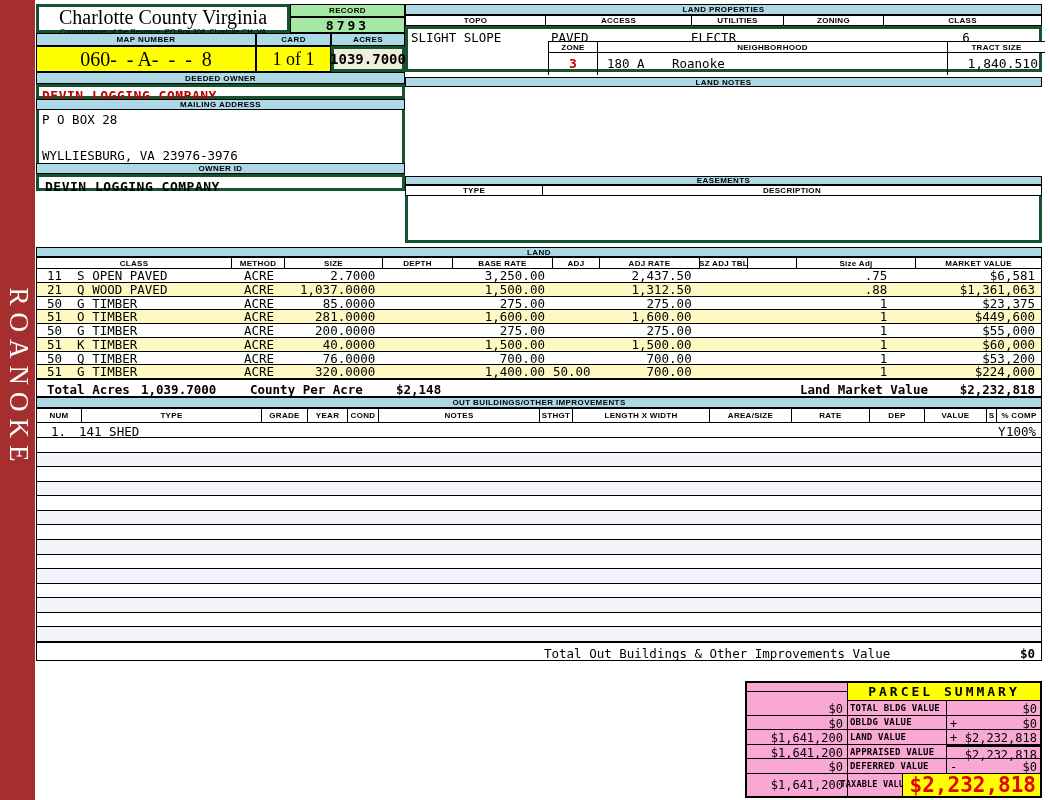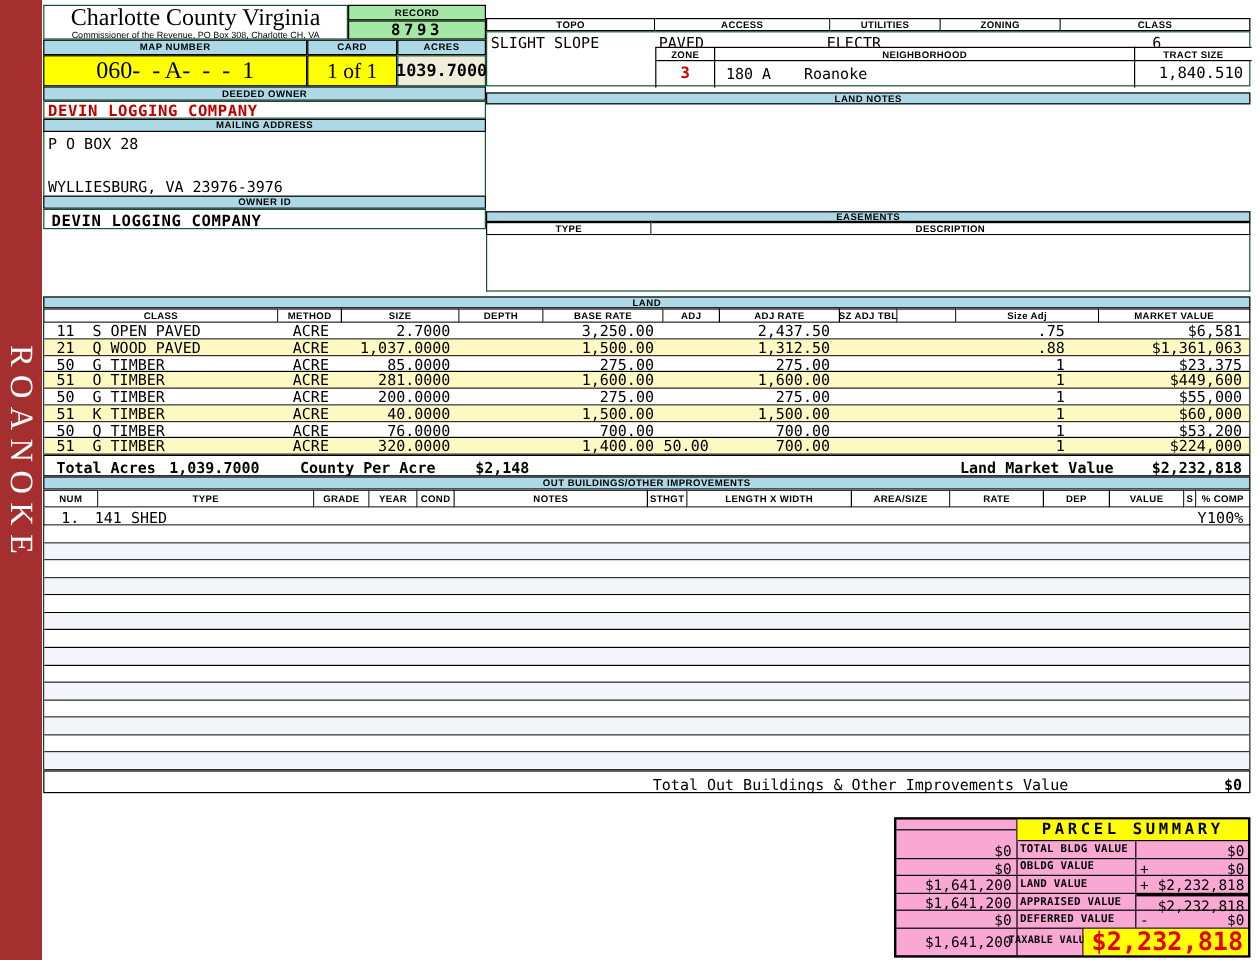--- a/index.html
+++ b/index.html
@@ -8,21 +8,21 @@
     --mono:"DejaVu Sans Mono","Liberation Mono",monospace;
     --sans:"Liberation Sans",sans-serif;
     --serif:"Liberation Serif","DejaVu Serif",serif;
   }
   *{box-sizing:border-box;margin:0;padding:0}
   body{background:#fff;font-family:var(--sans)}
   #page{position:relative;width:1050px;height:800px;background:#fff;overflow:hidden}
   .abs{position:absolute}
   .bar{position:absolute;background:var(--blue);border:1px solid #000;font:bold 8px var(--sans);
        letter-spacing:.4px;display:flex;align-items:center;justify-content:center}
-  .cellbox{position:absolute;border:1px solid #14532d;background:#fff}
+  .cellbox{position:absolute;border:3px solid #14532d;background:#fff}
   .bluecell{position:absolute;border:1px solid #000;background:var(--blue);font:bold 8px var(--sans);
        letter-spacing:.4px;display:flex;align-items:center;justify-content:center}
   .greencell{position:absolute;border:1px solid #000;background:var(--green);display:flex;align-items:center;justify-content:center}
   .yellowcell{position:absolute;border:1px solid #000;background:var(--yellow);display:flex;align-items:center;justify-content:center}
   .mono{font-family:var(--mono)}
   .tinyhdr{font:bold 8px var(--sans);letter-spacing:.3px;display:flex;align-items:center;justify-content:center;background:#fff;border:1px solid #000;position:absolute}
   
   #sidebar{position:absolute;left:0;top:0;width:35px;height:800px;background:var(--brick)}
   #vtext{position:absolute;left:50%;top:378px;transform:translate(-50%,-50%) rotate(90deg);
          white-space:nowrap;color:#fff;font:27px var(--serif);letter-spacing:7px}
@@ -91,34 +91,35 @@
     <div style="font:20px var(--serif);line-height:20px">Charlotte County Virginia</div>
     <div style="font:7.5px var(--sans)">Commissioner of the Revenue, PO Box 308, Charlotte CH, VA</div>
   </div>
   <div class="greencell" style="left:290px;top:4px;width:115px;height:13px;font:bold 8px var(--sans);letter-spacing:.4px">RECORD</div>
   <div class="greencell mono" style="left:290px;top:17px;width:115px;height:16px;font:bold 13px var(--mono);letter-spacing:3px">8793</div>
 
   <div class="bluecell" style="left:36px;top:33px;width:220px;height:13px">MAP NUMBER</div>
   <div class="bluecell" style="left:256px;top:33px;width:75px;height:13px">CARD</div>
   <div class="bluecell" style="left:331px;top:33px;width:74px;height:13px">ACRES</div>
 
-  <div class="yellowcell" style="left:36px;top:46px;width:220px;height:26px;font:20px var(--serif);white-space:pre">060-  - A-  -  -  1</div>
+  <div class="yellowcell" style="left:36px;top:46px;width:220px;height:26px;font:20px var(--serif);white-space:pre">060-  - A-  -  -  8</div>
   <div class="yellowcell" style="left:256px;top:46px;width:75px;height:26px;font:18px var(--serif)">1 of 1</div>
   <div class="cellbox" style="left:331px;top:46px;width:74px;height:26px;background:var(--cream);display:flex;align-items:center;justify-content:center;font:bold 14px var(--mono)">1039.7000</div>
 
   <div class="bluecell" style="left:36px;top:72px;width:369px;height:12px">DEEDED OWNER</div>
   <div class="cellbox" style="left:36px;top:84px;width:369px;height:15px;font:bold 13px var(--mono);color:var(--red);padding:1px 0 0 3px;letter-spacing:.5px">DEVIN LOGGING COMPANY</div>
   <div class="bluecell" style="left:36px;top:99px;width:369px;height:11px">MAILING ADDRESS</div>
   <div class="cellbox" style="left:36px;top:110px;width:369px;height:53px;border-top:none;border-bottom:none">
     <div class="datatext" style="left:3px;top:2px">P O BOX 28</div>
     <div class="datatext" style="left:3px;top:38px">WYLLIESBURG, VA 23976-3976</div>
   </div>
   <div class="bluecell" style="left:36px;top:163px;width:369px;height:11px">OWNER ID</div>
   <div class="cellbox" style="left:36px;top:174px;width:369px;height:17px;font:bold 13px var(--mono);padding:2px 0 0 6px;letter-spacing:.5px">DEVIN LOGGING COMPANY</div>
 
+  <div class="bar" style="left:405px;top:4px;width:637px;height:11px">LAND PROPERTIES</div>
   <div class="headrow" style="left:405px;top:15px;height:11px">
     <div class="hc" style="width:141px">TOPO</div>
     <div class="hc" style="width:146px">ACCESS</div>
     <div class="hc" style="width:92px">UTILITIES</div>
     <div class="hc" style="width:100px">ZONING</div>
     <div class="hc" style="width:158px">CLASS</div>
   </div>
   <div class="cellbox" style="left:405px;top:26px;width:637px;height:46px">
     <div class="datatext" style="left:3px;top:1px">SLIGHT SLOPE</div>
     <div class="datatext" style="left:143px;top:1px">PAVED</div>

